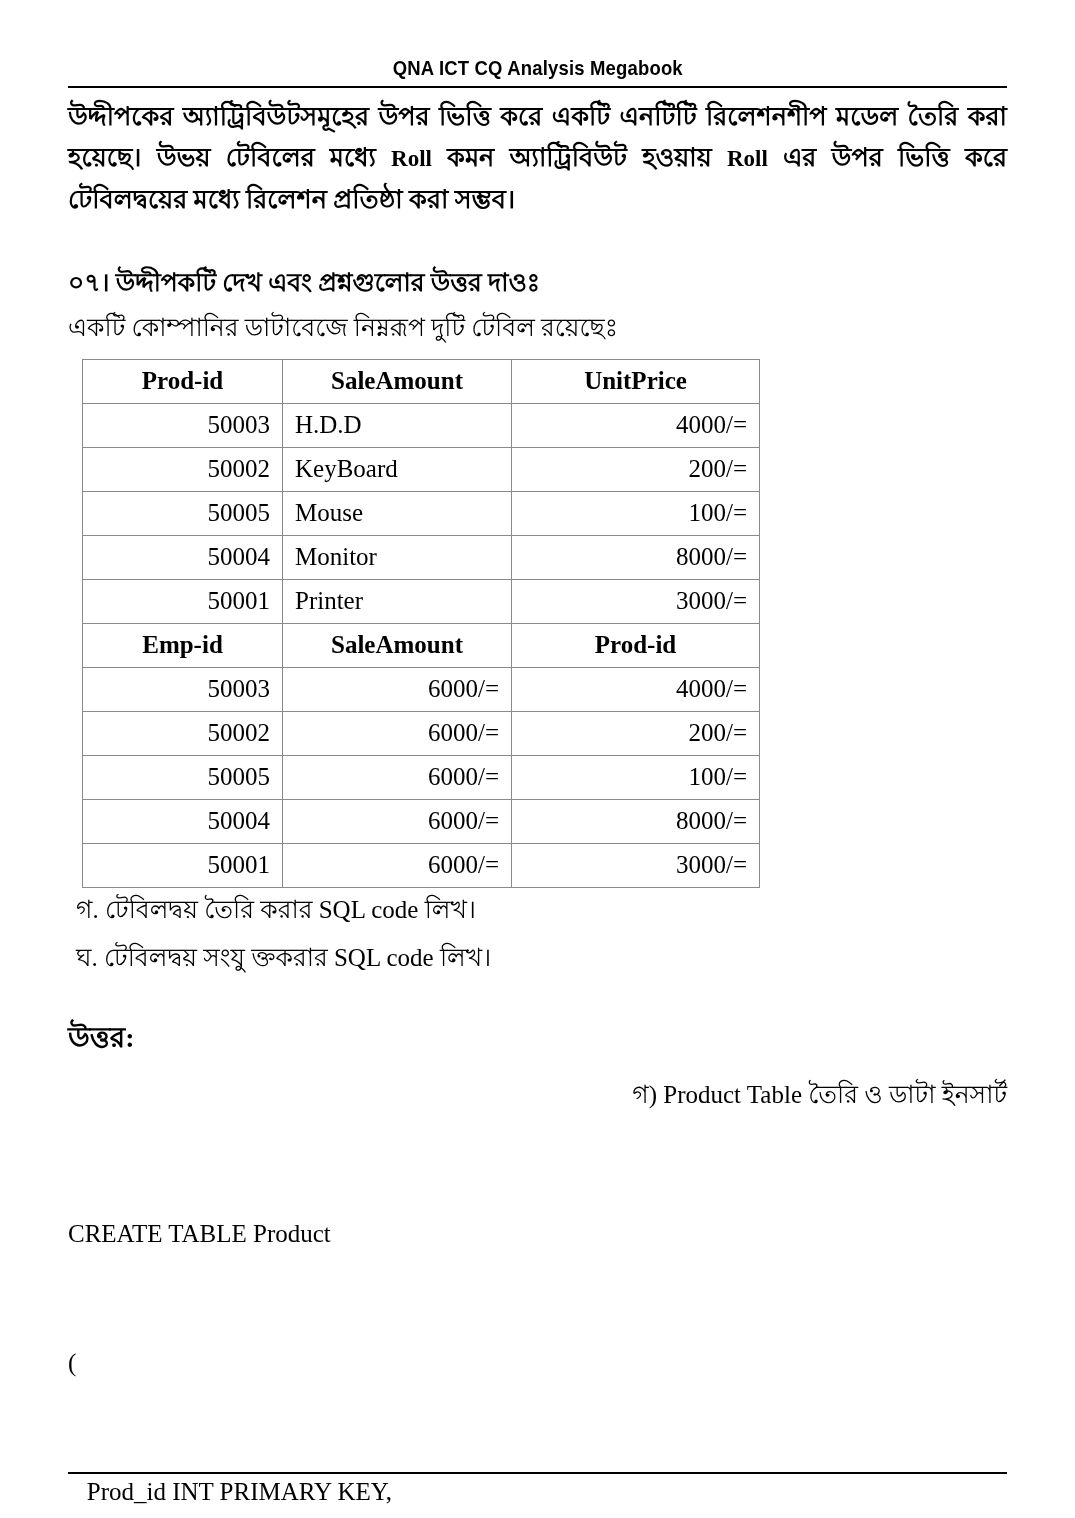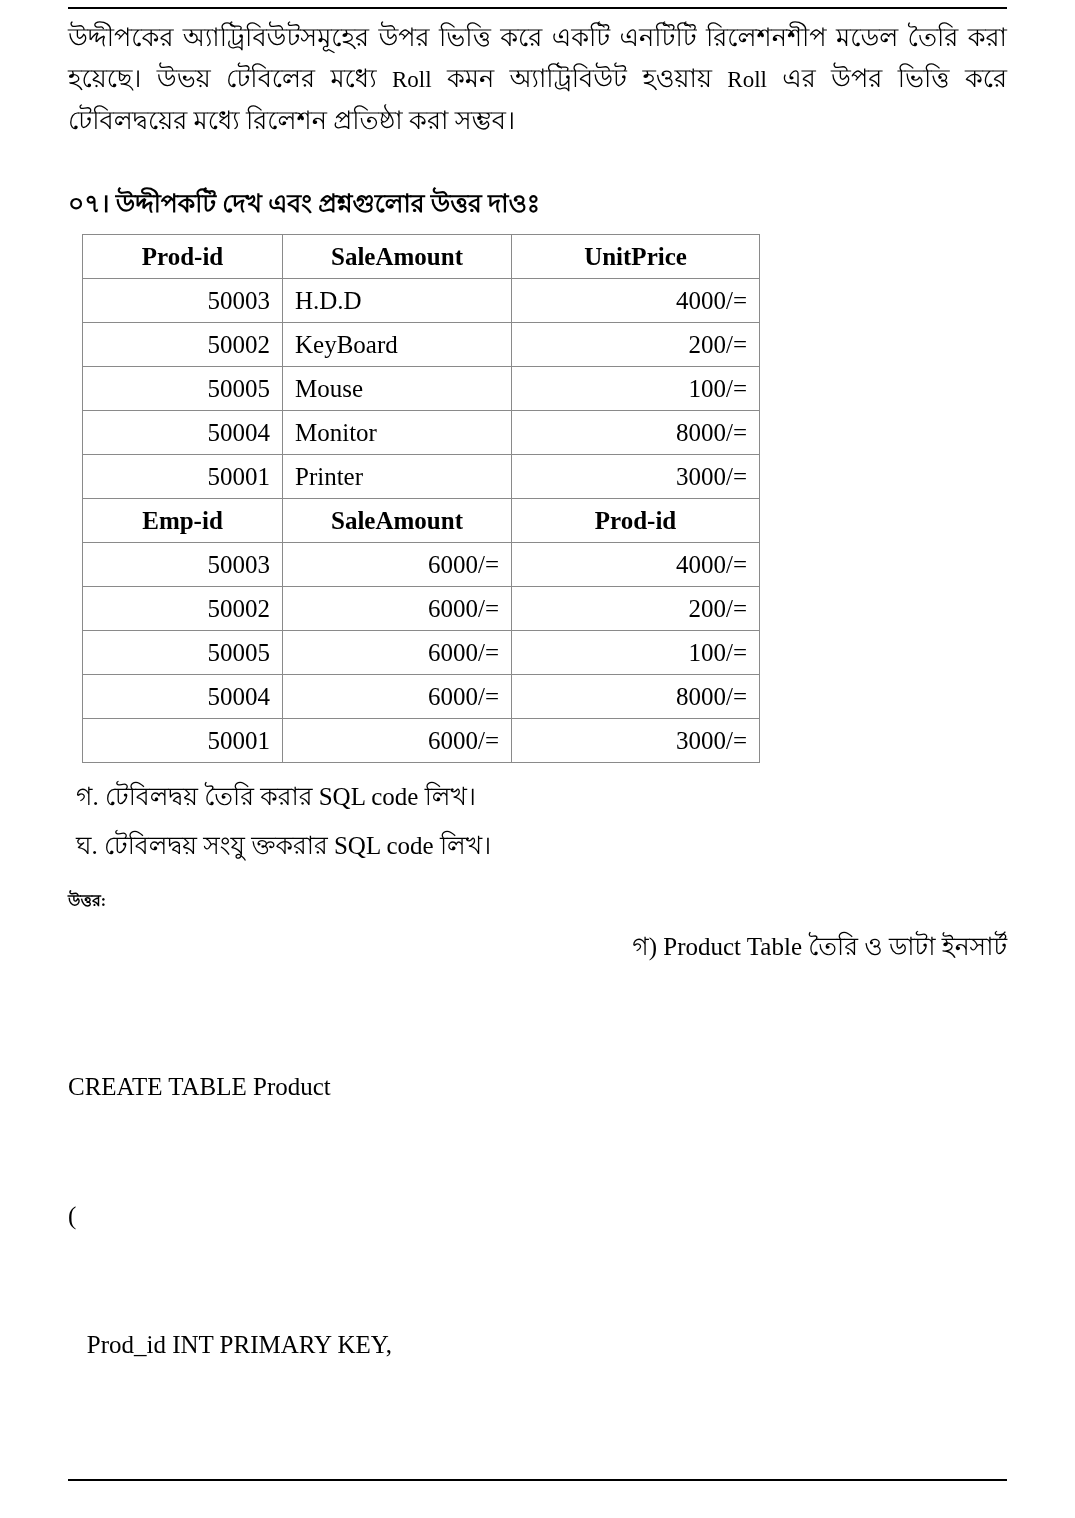--- a/index.html
+++ b/index.html
@@ -51,41 +51,42 @@
     font-family: "Liberation Serif", "DejaVu Serif", serif;
     font-size: 25px;
     line-height: 1.58;
   }
   .para-justify {
     text-align: justify;
     text-align-last: left;
     margin: 8px 0 8px 0;
     font-size: 25.5px;
     line-height: 1.62;
+    font-weight: bold;
   }
   .para-justify .roman {
     font-size: 23px;
   }
 
   .q-heading {
     margin-top: 44px;
     font-size: 25px;
     font-weight: bold;
     line-height: 1.5;
   }
   .q-lead {
     margin-top: 8px;
     font-size: 25px;
     line-height: 1.5;
   }
 
   
   table.data-table {
     border-collapse: collapse;
-    margin: 12px 0 16px 14px;
+    margin: 12px 0 4px 14px;
     width: 602px;
     table-layout: fixed;
   }
   table.data-table td,
   table.data-table th {
     border: 1px solid #8a8a8a;
     height: 43px;
     padding: 0 12px;
     font-size: 25px;
     font-weight: normal;
@@ -106,22 +107,22 @@
   
   .sub-q {
     font-size: 25px;
     line-height: 1.45;
     padding-left: 8px;
   }
   .sub-q + .sub-q { margin-top: 12px; }
 
   
   .ans-label {
-    margin-top: 24px;
-    font-size: 16px;
+    margin-top: 40px;
+    font-size: 28px;
     font-weight: bold;
   }
   .ans-sub {
     margin-top: 14px;
     padding-left: 44px;
     font-size: 25px;
     text-align: right;
   }
 
   .code-block {
@@ -151,25 +152,29 @@
     font-family: "Liberation Sans", "DejaVu Sans", sans-serif;
     font-size: 23px;
     letter-spacing: 0.2px;
   }
 </style>
 </head>
 <body>
 
 <div class="page">
 
+  <div class="page-header">
+    <div class="hdr-title">QNA ICT CQ Analysis Megabook</div>
+  </div>
   <hr class="header-rule">
 
   <p class="bn para-justify"><span>উদ্দীপকের অ্যাট্রিবিউটসমূহের উপর ভিত্তি করে একটি এনটিটি রিলেশনশীপ মডেল তৈরি করা হয়েছে। উভয় টেবিলের মধ্যে </span><span class="roman">Roll</span><span> কমন অ্যাট্রিবিউট হওয়ায় </span><span class="roman">Roll</span><span> এর উপর ভিত্তি করে টেবিলদ্বয়ের মধ্যে রিলেশন প্রতিষ্ঠা করা সম্ভব।</span></p>
 
   <div class="bn q-heading">০৭। উদ্দীপকটি দেখ এবং প্রশ্নগুলোর উত্তর দাওঃ</div>
+  <div class="bn q-lead">একটি কোম্পানির ডাটাবেজে নিম্নরূপ দুটি টেবিল রয়েছেঃ</div>
 
   <table class="data-table">
     <tbody>
       <tr>
         <th class="col-a ta-c">Prod-id</th>
         <th class="col-b ta-c">SaleAmount</th>
         <th class="col-c ta-c">UnitPrice</th>
       </tr>
       <tr>
         <td class="ta-r">50003</td>

